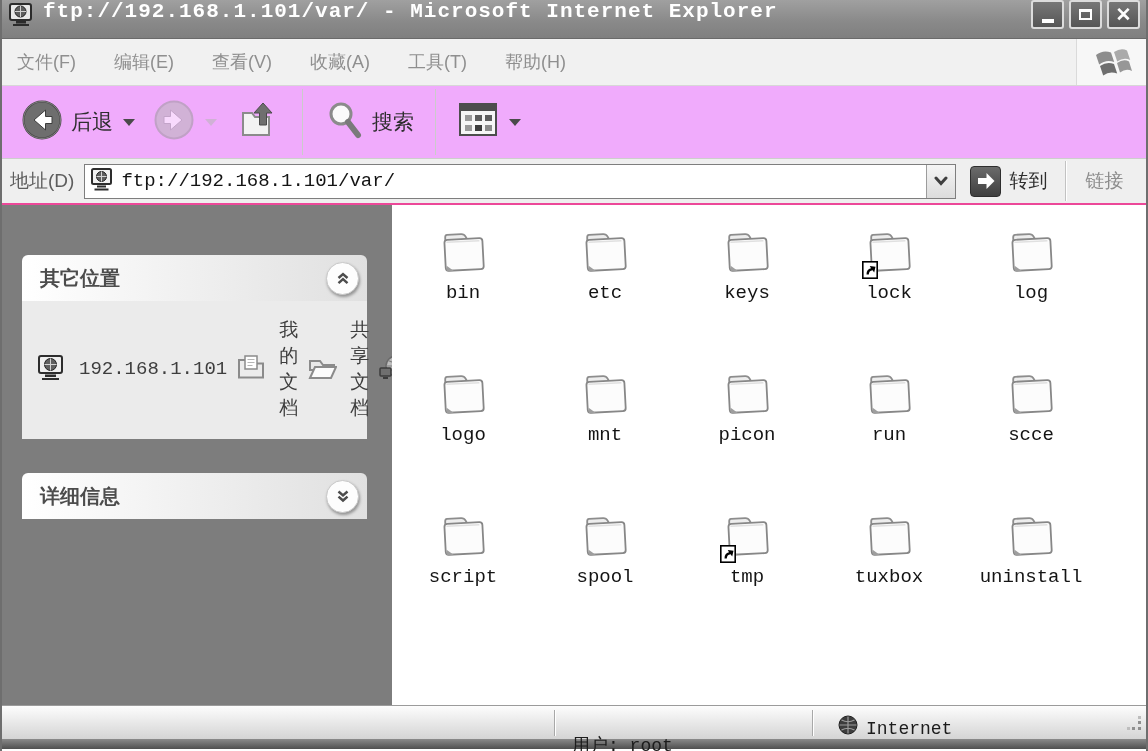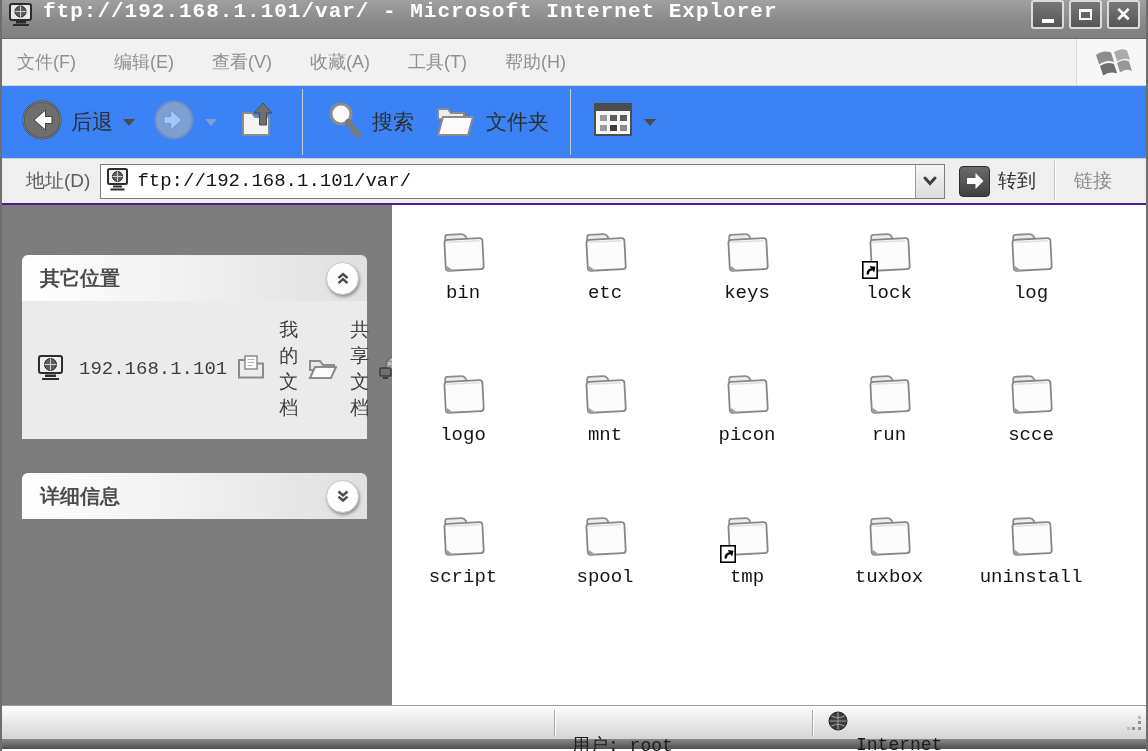--- a/index.html
+++ b/index.html
@@ -26,34 +26,34 @@
   .glyph-close { color: #fff; font-size: 19px; font-weight: bold; line-height: 1; }
 
   
   .menubar { height: 47px; background: #f1f1f1; border-bottom: 1px solid #d7d7d7;
     display: flex; align-items: center; padding-left: 15px; position: relative; }
   .menu-item { color: #8f8f8f; font-size: 18px; margin-right: 38px; cursor: default; }
   .menu-flag { margin-left: auto; width: 70px; height: 46px; border-left: 1px solid #dadada;
     display: flex; align-items: center; justify-content: center; background: #f7f7f7; }
 
   
-  .toolbar { height: 73px; background: #3b82f6; border-bottom: 1px solid #cdcdcd;
+  .toolbar { height: 73px; background: #f0abfc; border-bottom: 1px solid #cdcdcd;
     display: flex; align-items: center; padding-left: 10px; }
   .tb-btn { display: flex; align-items: center; gap: 8px; padding: 0 9px; height: 62px;
     cursor: pointer; }
   .tb-label { font-size: 21px; color: #2e2e2e; }
   .caret { width: 0; height: 0; border-left: 6px solid transparent; border-right: 6px solid transparent;
     border-top: 7px solid #4a4a4a; margin-left: 2px; }
   .caret.dim { border-top-color: #b7b7b7; }
   .tb-sep { width: 1px; height: 66px; background: #cbcbcb; margin: 0 12px; }
   .disabled { opacity: .55; }
 
   
-  .addressbar { height: 46px; background: #efefef; border-bottom: 2px solid #4c1d95;
-    display: flex; align-items: center; padding: 0 24px; }
+  .addressbar { height: 46px; background: #efefef; border-bottom: 2px solid #ec4899;
+    display: flex; align-items: center; padding: 0 8px; }
   .addr-label { font-size: 19px; color: #5d5d5d; margin-right: 10px; white-space: nowrap; }
   .addr-input { flex: 1; max-width: 872px; height: 35px; background: #fff;
     border: 1px solid #7e7e7e; display: flex; align-items: center; padding-left: 5px;
     position: relative; }
   .addr-text { font-family: "Liberation Mono", monospace; font-size: 19px; color: #141414;
     margin-left: 7px; flex: 1; white-space: nowrap; overflow: hidden; }
   .addr-drop { width: 29px; height: 33px; background: linear-gradient(#f5f5f5, #dcdcdc);
     border-left: 1px solid #9c9c9c; display: flex; align-items: center; justify-content: center;
     cursor: pointer; }
   .go-btn { width: 31px; height: 31px; border-radius: 4px; margin: 0 8px 0 14px;
@@ -90,21 +90,21 @@
   .shortcut-overlay { position: absolute; left: 2px; bottom: 0; width: 16px; height: 18px; }
   .flabel { margin-top: 3px; font-family: "Liberation Mono", monospace; font-size: 19px;
     color: #141414; }
 
   
   .statusbar { height: 34px; background: linear-gradient(#fdfdfd, #d4d4d4);
     border-top: 1px solid #9b9b9b; display: flex; align-items: center; position: relative; }
   .sb-seg { height: 100%; display: flex; align-items: center; }
   .sb-seg1 { width: 552px; }
   .sb-seg2 { width: 256px; padding-left: 16px; }
-  .sb-seg3 { flex: 1; padding-left: 14px; gap: 8px; }
+  .sb-seg3 { flex: 1; padding-left: 24px; gap: 8px; align-items: flex-end; }
   .sb-div { width: 2px; height: 26px; border-left: 1px solid #a8a8a8;
     border-right: 1px solid #fff; }
   .sb-text { font-family: "Liberation Mono", monospace; font-size: 18px; color: #1c1c1c; margin-top: 44px; }
   .grip { position: absolute; right: 3px; bottom: 3px; }
   .bottom-edge { height: 10px; background: linear-gradient(#8a8a8a, #4f4f4f); }
 </style>
 </head>
 <body>
 
 <div class="window">
@@ -179,29 +179,20 @@
     </div>
     <div class="tb-sep"></div>
     <div class="tb-btn">
       <span>
         <svg width="40" height="42" viewBox="0 0 40 42">
           <circle cx="17" cy="15" r="10" fill="#fbfbfb" stroke="#8b8b8b" stroke-width="3"></circle>
           <line x1="24" y1="23" x2="34" y2="36" stroke="#7a7a7a" stroke-width="6" stroke-linecap="round"></line>
         </svg>
       </span>
       <span class="tb-label">搜索</span>
-    </div>
-    <div class="tb-btn">
-      <span>
-        <svg width="46" height="42" viewBox="0 0 46 42">
-          <path d="M6 10 h10 l3 4 h13 v6 H6 z" fill="#ededed" stroke="#8b8b8b" stroke-width="2"></path>
-          <path d="M6 36 L11 18 h30 l-5 18 z" fill="#fafafa" stroke="#8b8b8b" stroke-width="2"></path>
-        </svg>
-      </span>
-      <span class="tb-label">文件夹</span>
     </div>
     <div class="tb-sep"></div>
     <div class="tb-btn">
       <span>
         <svg width="42" height="38" viewBox="0 0 42 38">
           <rect x="3" y="3" width="36" height="31" fill="#f6f6f6" stroke="#4d4d4d" stroke-width="2"></rect>
           <rect x="3" y="3" width="36" height="7" fill="#4d4d4d"></rect>
           <rect x="8" y="14" width="7" height="6" fill="#9a9a9a"></rect>
           <rect x="18" y="14" width="7" height="6" fill="#5d5d5d"></rect>
           <rect x="28" y="14" width="7" height="6" fill="#5d5d5d"></rect>

